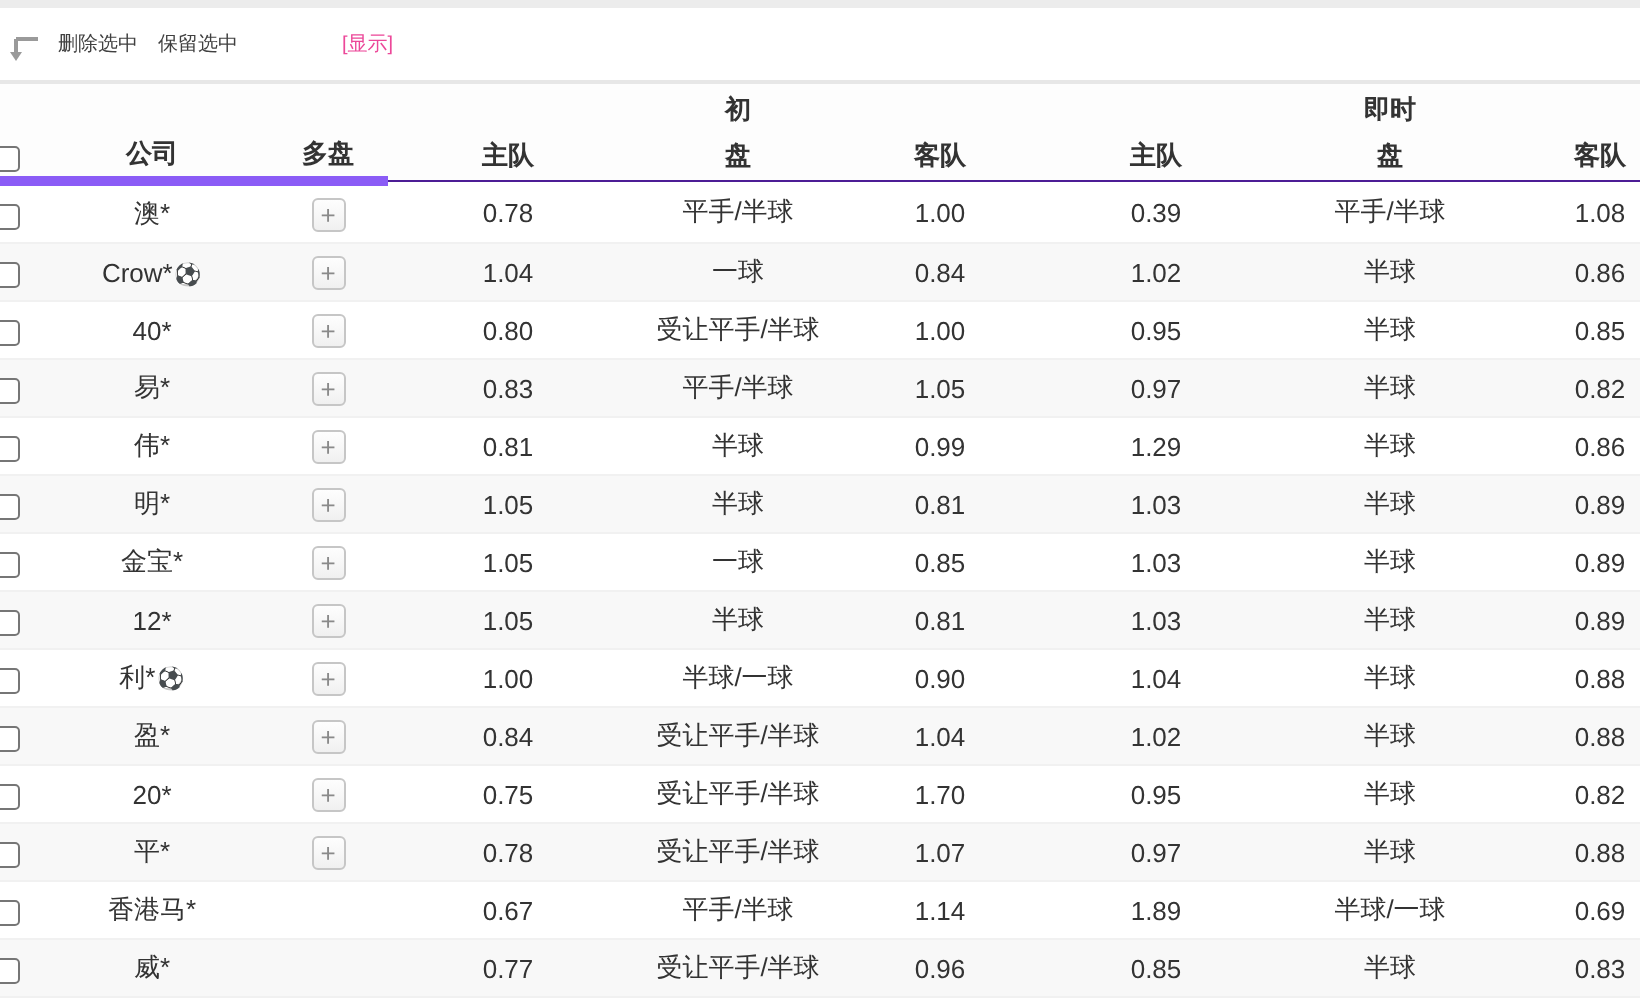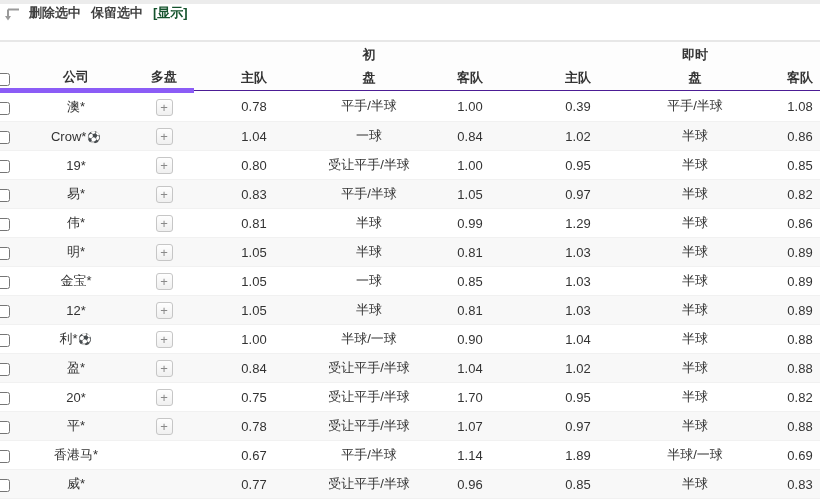--- a/index.html
+++ b/index.html
@@ -2,26 +2,26 @@
 <html><head>
 <meta charset="utf-8">
 <style>
   html,body{margin:0;padding:0;}
   body{
     width:820px;height:504px;overflow:hidden;background:#fff;
     font-family:"Liberation Sans","DejaVu Sans",sans-serif;color:#333;
   }
   .top-strip{height:4px;background:#ececec;}
   .toolbar{
-    height:36px;display:flex;align-items:flex-start;padding-left:5px;background:#fff;
-    font-size:13px;color:#404040;font-weight:bold;
+    height:36px;display:flex;align-items:center;padding-left:5px;background:#fff;
+    font-size:10px;color:#404040;
   }
   .corner-icon{display:inline-flex;margin-right:9px;margin-top:4px;}
   .tool-label{margin-right:10px;cursor:pointer;color:#404040;}
-  .show-link{color:#14532d;text-decoration:none;cursor:pointer;}
+  .show-link{margin-left:42px;color:#ec4899;text-decoration:none;cursor:pointer;}
   .table-wrap{width:820px;overflow:hidden;border-top:2px solid #e7e7e7;}
   table{
     width:856px;margin-left:-6px;border-collapse:collapse;table-layout:fixed;
     font-size:13px;
   }
   thead th{
     font-weight:bold;color:#333;text-align:center;padding:0;
     background:#fdfdfd;
   }
   thead tr.h1 th{height:22px;vertical-align:bottom;padding-bottom:2px;}
@@ -116,21 +116,21 @@
     <td><button class="plus">+</button></td>
     <td>1.04</td>
     <td>一球</td>
     <td>0.84</td>
     <td>1.02</td>
     <td>半球</td>
     <td>0.86</td>
   </tr>
         <tr>
     <td class="c-check"><input type="checkbox" style=""></td>
-    <td><span class="company">19*</span></td>
+    <td><span class="company">40*</span></td>
     <td><button class="plus">+</button></td>
     <td>0.80</td>
     <td>受让平手/半球</td>
     <td>1.00</td>
     <td>0.95</td>
     <td>半球</td>
     <td>0.85</td>
   </tr>
         <tr class="alt">
     <td class="c-check"><input type="checkbox" style=""></td>

